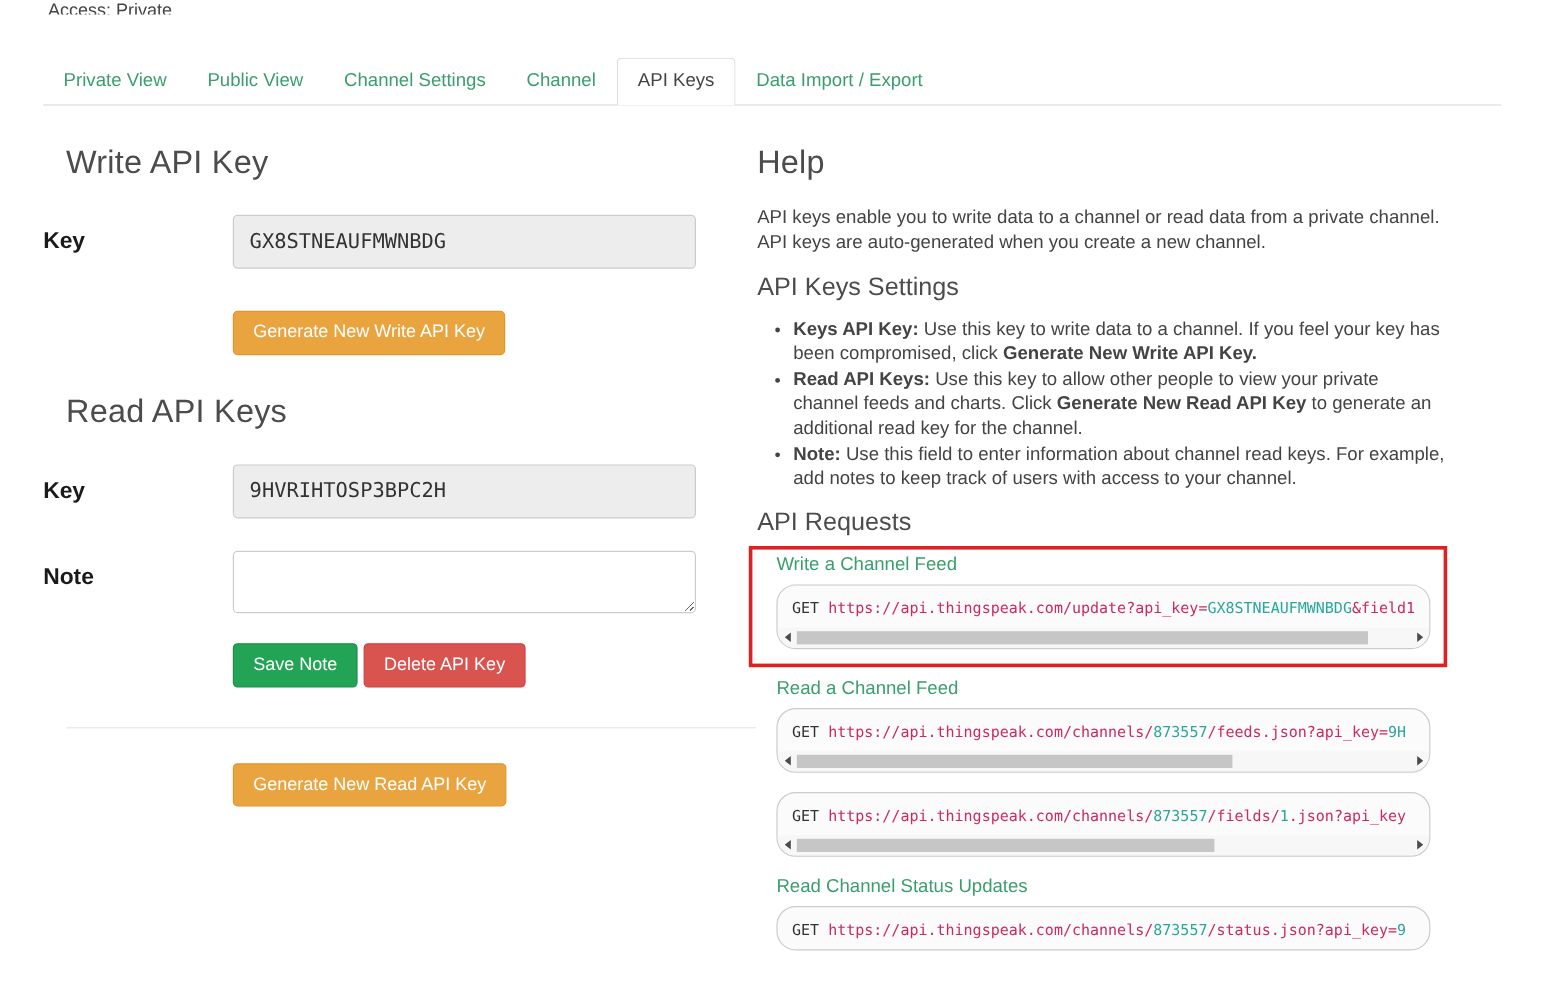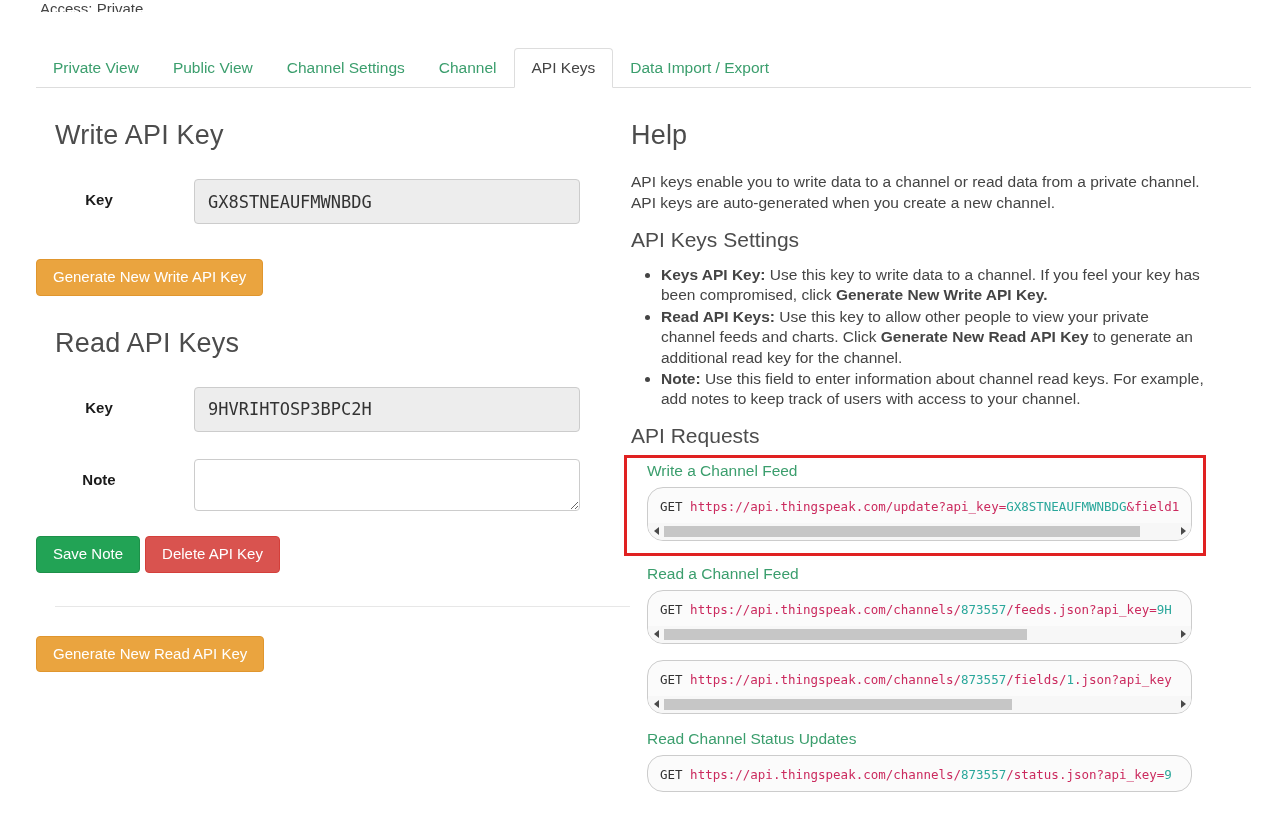--- a/index.html
+++ b/index.html
@@ -20,22 +20,22 @@
   .tabs{display:flex;align-items:center;margin:36px 36px 0;border-bottom:1px solid #ddd}
   .tab{padding:10px 17px;font-size:15.5px;color:var(--green);cursor:pointer;margin-bottom:-1px;white-space:nowrap}
   .tab.active{background:#fff;border:1px solid #ddd;border-bottom:1px solid #fff;border-radius:4px 4px 0 0;color:#444;cursor:default}
   .content{display:flex;padding:0 36px}
   .left{flex:0 0 594px}
   .right{flex:0 0 524px;padding-left:1px}
   h2{font-weight:300;font-size:27px;color:var(--heading);margin:32px 0 28px;letter-spacing:.2px}
   .left h2{padding-left:19px}
   h3{font-weight:300;font-size:21px;color:var(--heading);margin:14px 0 13px}
   .form-row{display:flex;align-items:flex-start}
-  .form-label{flex:0 0 158px;padding:12px 32px 0 0;text-align:center;font-size:15px;font-weight:700;color:#1a1a1a}
-  .offset{}
+  .form-label{flex:0 0 158px;padding:12px 32px 0 0;text-align:left;font-size:19px;font-weight:700;color:#1a1a1a}
+  .offset{margin-left:158px}
   .key-input{
     width:386px;height:45px;background:#ededed;border:1px solid #ccc;border-radius:4px;
     font-family:"DejaVu Sans Mono",monospace;font-size:17px;color:#333;padding:0 13px;outline:none
   }
   .note-input{
     width:386px;height:52px;border:1px solid #ccc;border-radius:4px;resize:vertical;
     font-family:"Liberation Sans",sans-serif;font-size:14px;padding:6px 10px;outline:none
   }
   .row-key{margin-bottom:35px}
   .row-writebtn{margin-bottom:0}

